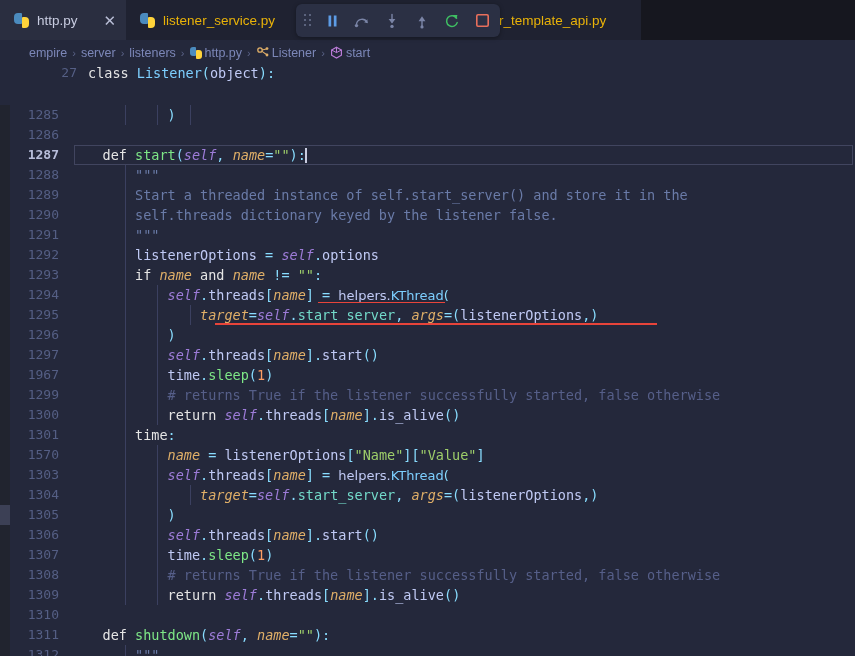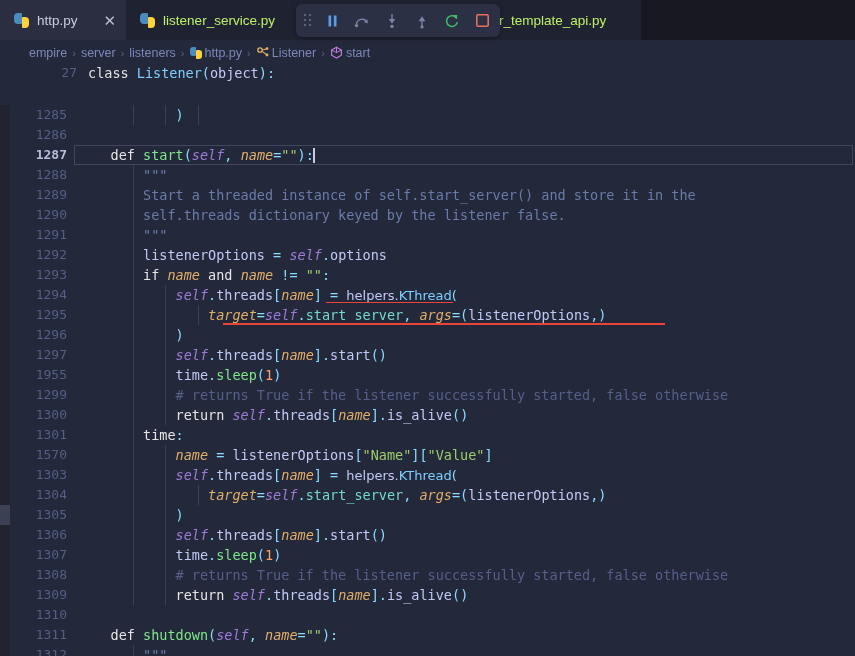--- a/index.html
+++ b/index.html
@@ -30,21 +30,21 @@
     width: 214px; height: 40px;
     background: #16171f;
   }
   .tab {
     display: flex; align-items: center;
     gap: 8px;
     padding: 0 10px 0 14px;
     height: 40px;
     font-family: "Liberation Sans", sans-serif;
     font-size: 13.5px;
-    color: #bef264;
+    color: #eab308;
     cursor: default;
     white-space: nowrap;
   }
   .tab.active {
     background: #2a2e40;
     color: #c8cce0;
   }
   .tab .pyicon {
     width: 15px; height: 15px;
     position: relative;
@@ -154,21 +154,20 @@
 
   .row {
     position: relative;
     height: 20px;
     display: flex;
     align-items: center;
     white-space: pre;
     font-family: "DejaVu Sans Mono", monospace;
     font-size: 13.5px;
     line-height: 20px;
-    padding-left: 8px;
   }
   .ln {
     width: 70px;
     text-align: right;
     padding-right: 11px;
     color: #555f85;
     flex: 0 0 auto;
     font-size: 13px;
     user-select: none;
   }
@@ -388,21 +387,21 @@
       <span class="ln">1296</span>
       <span class="code"><span class="guide" style="left:55px"></span><span class="guide" style="left:87px"></span>            <span class="pn">)</span></span>
     </div>
 
     <div class="row" style="top:240px;position:absolute;left:0;right:0">
       <span class="ln">1297</span>
       <span class="code"><span class="guide" style="left:55px"></span><span class="guide" style="left:87px"></span>            <span class="self">self</span><span class="pn">.</span><span class="txt">threads</span><span class="pn">[</span><span class="param">name</span><span class="pn">]</span><span class="pn">.</span><span class="txt">start</span><span class="pn">()</span></span>
     </div>
 
     <div class="row" style="top:260px;position:absolute;left:0;right:0">
-      <span class="ln">1955</span>
+      <span class="ln">1967</span>
       <span class="code"><span class="guide" style="left:55px"></span><span class="guide" style="left:87px"></span>            <span class="txt">time</span><span class="pn">.</span><span class="fn">sleep</span><span class="pn">(</span><span class="num">1</span><span class="pn">)</span></span>
     </div>
 
     <div class="row" style="top:280px;position:absolute;left:0;right:0">
       <span class="ln">1299</span>
       <span class="code"><span class="guide" style="left:55px"></span><span class="guide" style="left:87px"></span>            <span class="cmt"># returns True if the listener successfully started, false otherwise</span></span>
     </div>
 
     <div class="row" style="top:300px;position:absolute;left:0;right:0">
       <span class="ln">1300</span>

